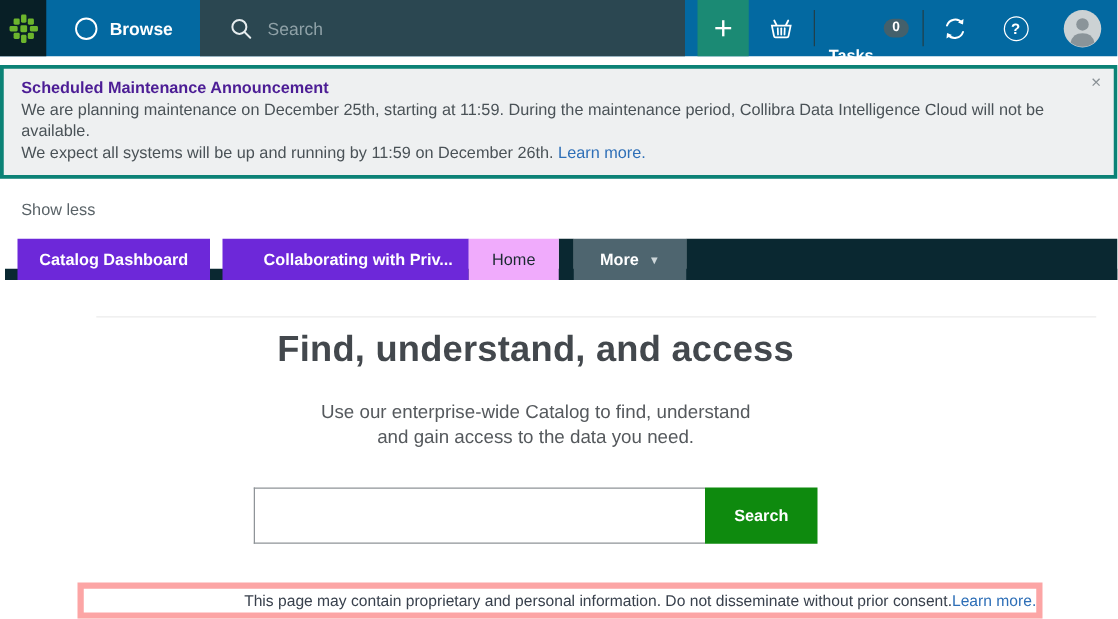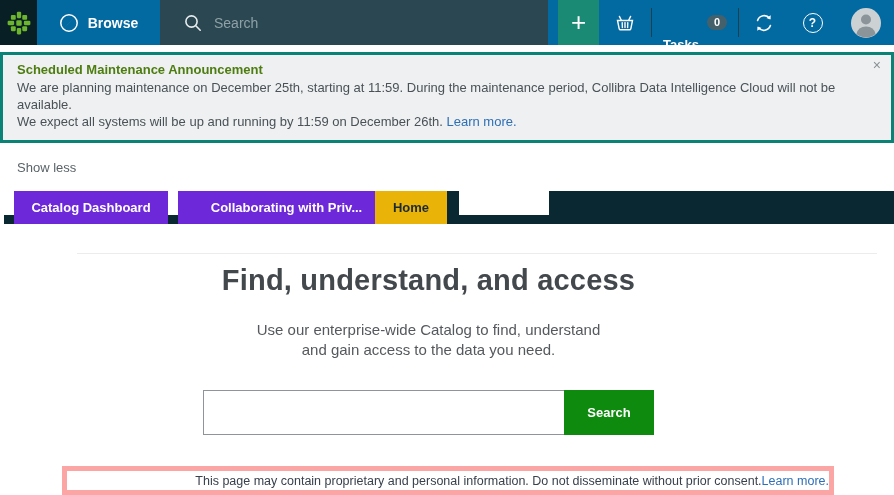--- a/index.html
+++ b/index.html
@@ -26,34 +26,34 @@
   .tasks-badge { background:#44606b; color:#fff; font-size:11px; font-weight:bold;
                  border-radius:9px; padding:2px 7px; line-height:1; }
   .sync-block, .help-block { width:49px; display:flex; align-items:center; justify-content:center; cursor:pointer; }
   .help-circle { width:20px; height:20px; border:1.6px solid #fff; border-radius:50%;
                  color:#fff; font-size:12px; font-weight:bold; display:flex; align-items:center; justify-content:center; }
   .avatar-block { width:57px; display:flex; align-items:center; justify-content:center; cursor:pointer; }
 
   
   .banner { position:absolute; top:52px; left:0; width:894px; height:91px;
             background:#eef0f1; border:3px solid #0b8276; padding:7px 14px 0 14px; }
-  .banner-title { font-size:13px; font-weight:bold; color:#4d7c0f; margin-bottom:2px; }
+  .banner-title { font-size:13px; font-weight:bold; color:#4c1d95; margin-bottom:2px; }
   .banner-line { font-size:13px; color:#4a5257; line-height:17px; }
   .banner a, .footer a { color:#2e6fb7; text-decoration:none; cursor:pointer; }
   .show-less { font-size:13px; color:#5a6368; margin-top:30px; cursor:pointer; display:inline-block; }
   .banner-close { position:absolute; top:3px; right:10px; color:#8a9196; font-size:14px;
                   line-height:14px; cursor:pointer; }
 
   
   .tabbar { position:absolute; top:191px; left:0; width:894px; height:33px; background:#fff; }
   .tab-baseline { position:absolute; left:4px; right:0; bottom:0; height:9px; background:#0a2831; }
   .tab { position:absolute; top:0; height:33px; display:flex; align-items:center;
          justify-content:center; font-size:13px; cursor:pointer; z-index:2; }
   .tab-dark { background:#6d28d9; color:#fff; font-weight:bold; }
-  .tab-active { background:#eab308; color:#1b2a30; font-weight:700; }
+  .tab-active { background:#f0abfc; color:#1b2a30; font-weight:400; }
   .tab-more { background:#4e656f; color:#fff; font-weight:bold; gap:8px; }
   .tab-gap-dark { position:absolute; top:0; height:33px; background:#0a2831; z-index:1; }
   .tab-right-strip { position:absolute; top:0; left:549px; right:0; height:33px; background:#0a2831; }
   .caret { font-size:9px; color:#cdd6d9; }
 
   
   .content { position:absolute; top:224px; left:0; width:857px; height:242px; text-align:center; }
   .content-hairline { position:absolute; top:29px; left:77px; width:800px; height:1px; background:#ebecec; }
   .main-heading { margin-top:40px; font-size:29px; font-weight:bold; color:#43484d; letter-spacing:0.2px; }
   .main-sub { margin-top:23px; font-size:15px; color:#55595d; line-height:20px; }
@@ -184,20 +184,24 @@
 
     <div class="tab tab-dark" style="left:14px; width:154px;">
       <span>Catalog Dashboard</span>
     </div>
     <div class="tab tab-dark" style="left:178px; width:197px;padding-left:20px;">
       <span>Collaborating with Priv...</span>
     </div>
     <div class="tab tab-active" style="left:375px; width:72px;">
       <span>Home</span>
     </div>
+    <div class="tab tab-more" style="left:459px; width:90px;">
+      <span>More</span>
+      <span class="caret">▼</span>
+    </div>
   </div>
 
   <div class="content">
     <div class="content-hairline"></div>
     <div class="main-heading">Find, understand, and access</div>
     <div class="main-sub">
       <div>Use our enterprise-wide Catalog to find, understand</div>
       <div>and gain access to the data you need.</div>
     </div>
     <div class="search-row">

